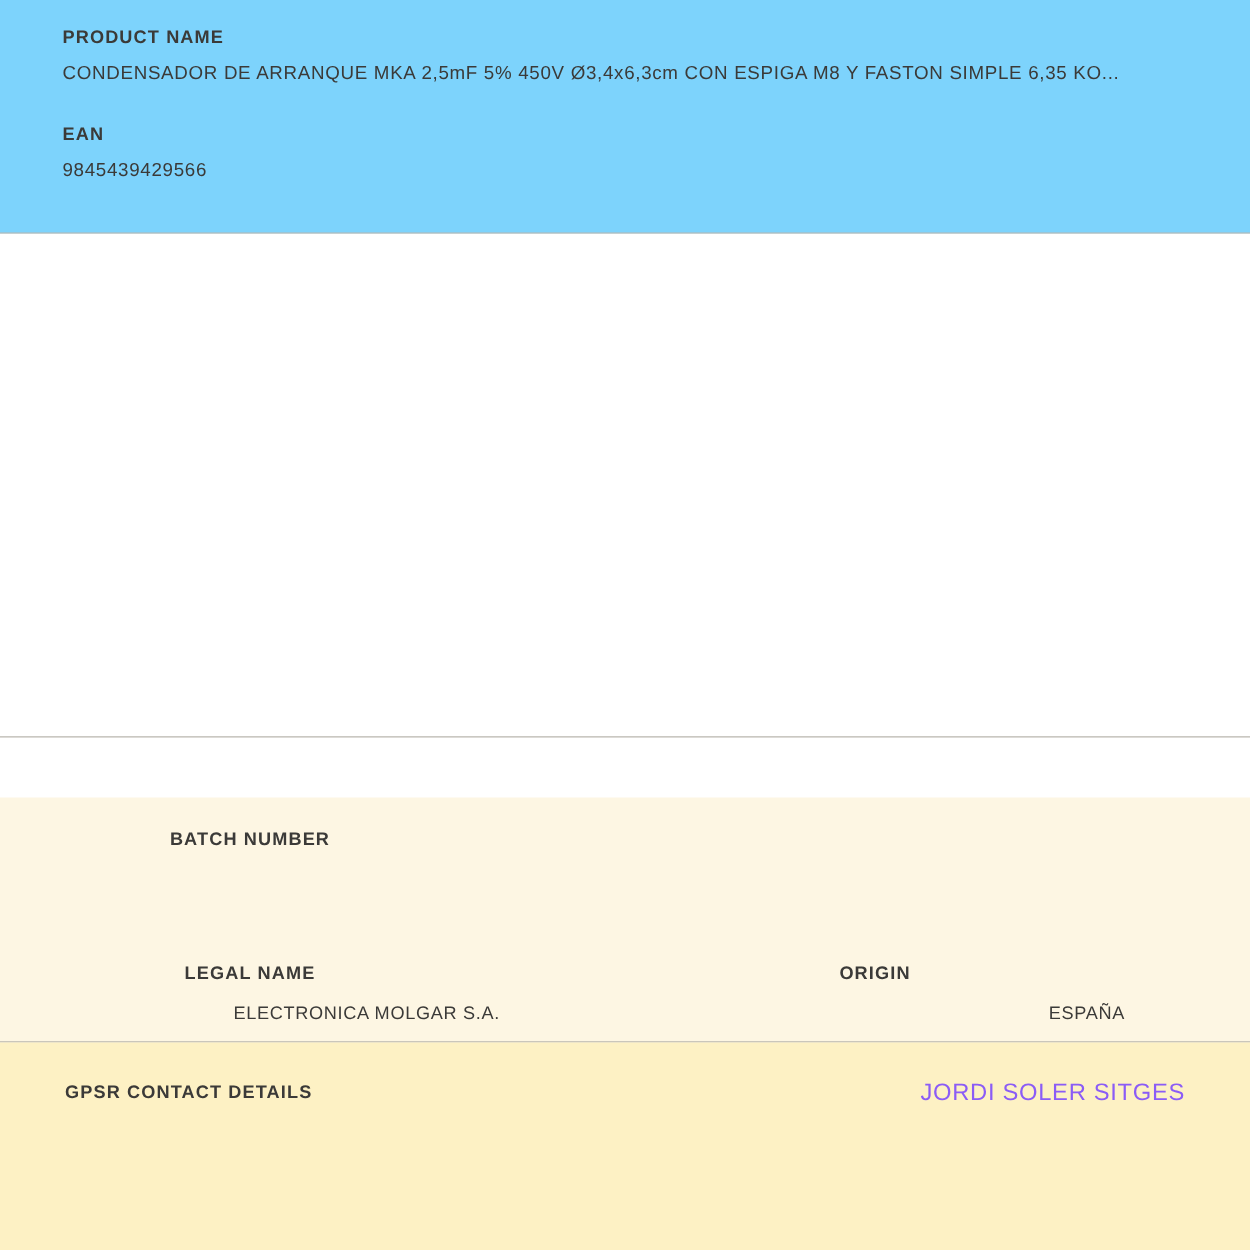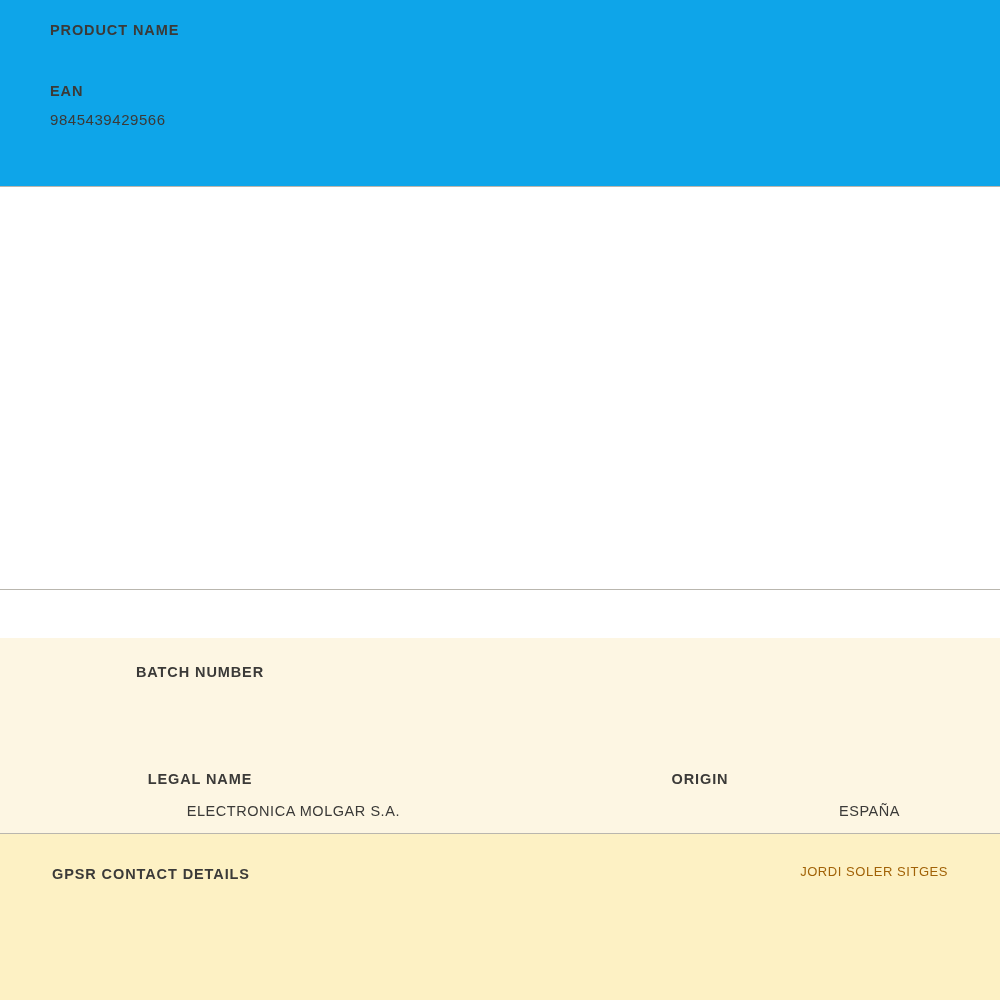--- a/index.html
+++ b/index.html
@@ -18,21 +18,21 @@
   .page {
     position: relative;
     width: 1000px;
     height: 1000px;
     display: flex;
     flex-direction: column;
   }
 
   
   .top-block {
-    background: #0ea5e9;
+    background: #7dd3fc;
     padding: 22px 50px 22px 50px;
     border-bottom: 1px solid #b9b6ae;
     box-sizing: border-box;
     height: 187px;
   }
 
   .field-label {
     font-size: 14.5px;
     font-weight: bold;
     letter-spacing: 0.9px;
@@ -119,35 +119,36 @@
     color: #3b3a38;
     margin: 0;
     padding-top: 2px;
     white-space: nowrap;
   }
 
   .footer-lines {
     text-align: right;
   }
   .footer-line {
-    font-size: 13px;
+    font-size: 19px;
     letter-spacing: 0.55px;
-    color: #a16207;
+    color: #8b5cf6;
     margin: 0 0 11px 0;
     white-space: nowrap;
   }
   .footer-line:last-child { margin-bottom: 0; }
 </style>
 </head>
 <body>
 
 <div class="page">
 
   <div class="top-block">
     <p class="field-label">PRODUCT NAME</p>
+    <p class="field-value">CONDENSADOR DE ARRANQUE MKA 2,5mF 5% 450V Ø3,4x6,3cm CON ESPIGA M8 Y FASTON SIMPLE 6,35 KO...</p>
     <div class="spacer-26"></div>
     <p class="field-label">EAN</p>
     <p class="field-value">9845439429566</p>
   </div>
 
   <div class="middle-block"></div>
 
   <div class="details-block">
     <div class="details-row first">
       <div class="details-col left">

